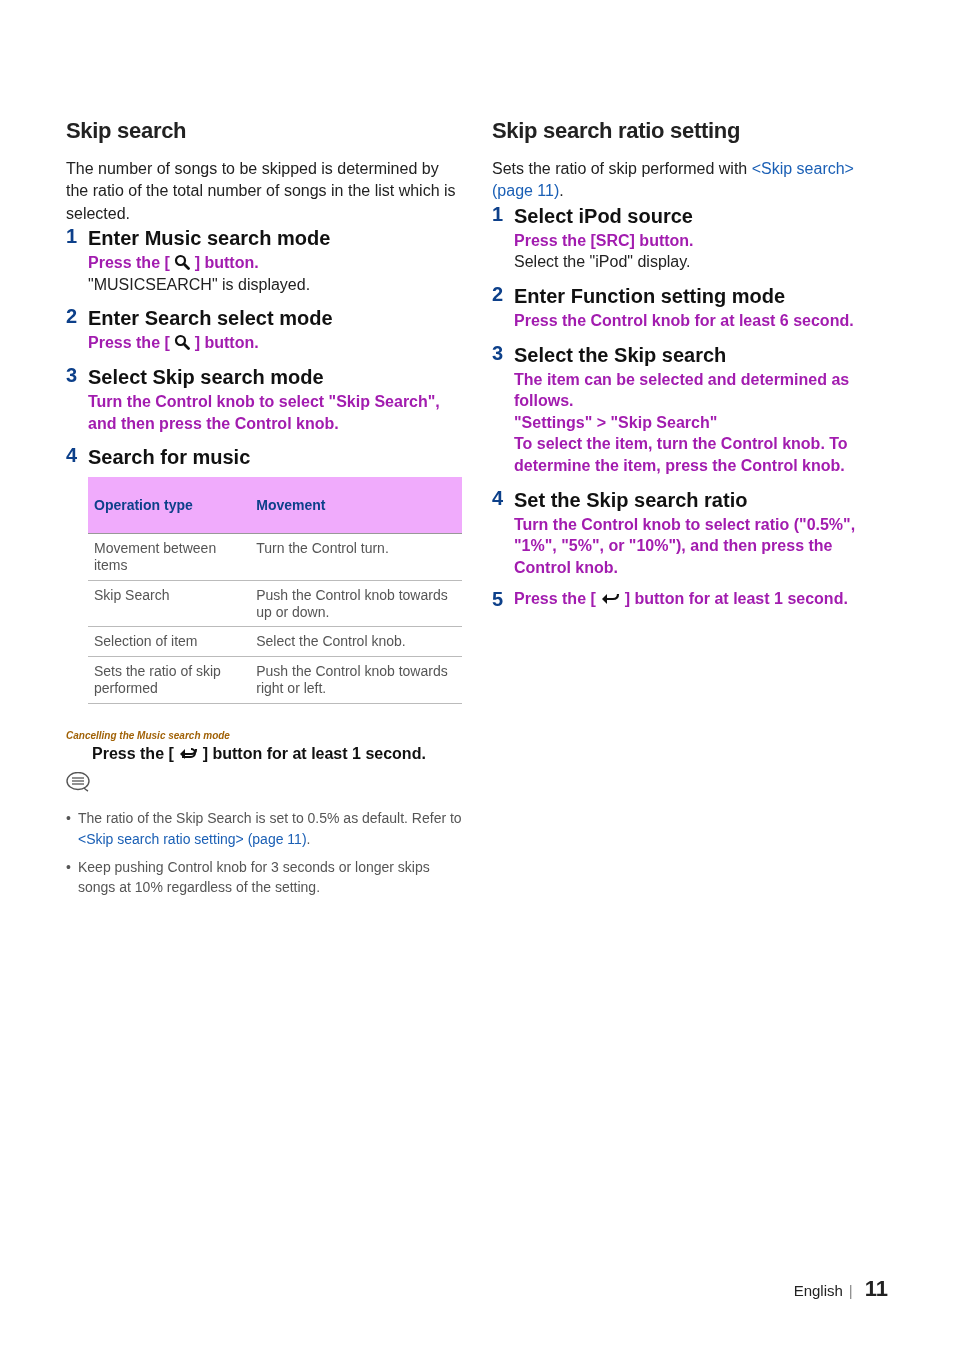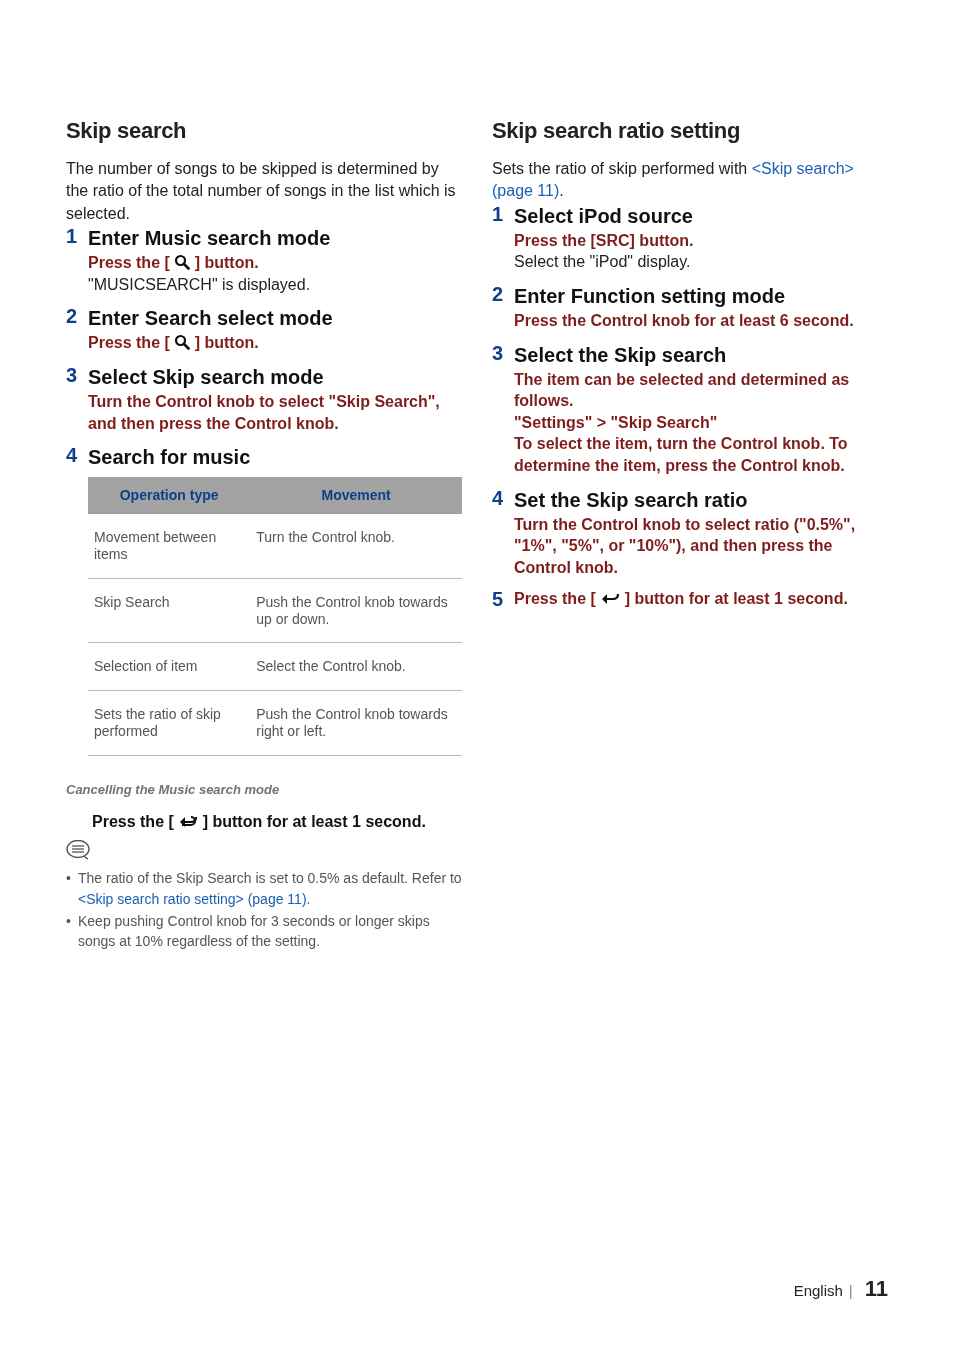--- a/index.html
+++ b/index.html
@@ -50,60 +50,60 @@
   }
   .step-title {
     font-size: 20px;
     font-weight: 700;
     color: #111;
     line-height: 1.35;
   }
   .step-bold {
     font-size: 16px;
     font-weight: 700;
-    color: #7f1d1d;
+    color: #a21caf;
     line-height: 1.35;
   }
   .step-normal {
     font-size: 16px;
     font-weight: 400;
     color: #222;
     line-height: 1.35;
   }
   .data-table {
     width: 100%;
     border-collapse: collapse;
     font-size: 14px;
     margin-top: 6px;
     margin-bottom: 16px;
   }
   .data-table th {
-    background: #a3a3a3;
+    background: #f0abfc;
     color: #0d408a;
     font-weight: 700;
-    text-align: center;
-    padding: 10px 6px;
+    text-align: left;
+    padding: 20px 6px;
     border-bottom: 1px solid #999;
   }
   .data-table td {
     color: #555;
-    padding: 15px 6px;
+    padding: 6px 6px;
     border-bottom: 1px solid #bbb;
     font-family: "Helvetica Neue Light", "Helvetica Neue", Arial, sans-serif;
     font-weight: 300;
     line-height: 1.2;
     vertical-align: top;
   }
   .cancel-block { margin-top: 2px; }
   .cancel-title {
-    font-size: 13px;
+    font-size: 10px;
     font-weight: 700;
     font-style: italic;
-    color: #737373;
-    margin-bottom: 14px;
+    color: #a16207;
+    margin-bottom: 2px;
   }
   .cancel-body {
     font-size: 16px;
     font-weight: 700;
     color: #111;
     padding-left: 26px;
     line-height: 1.35;
   }
   .note-icon {
     display: inline-block;
@@ -114,20 +114,21 @@
     list-style: none;
     padding-left: 0;
     font-size: 14px;
     color: #555;
     line-height: 1.45;
   }
   .bullets li {
     position: relative;
     padding-left: 12px;
     margin-bottom: 2px;
+    margin-top: 8px;
   }
   .bullets li::before {
     content: "•";
     position: absolute;
     left: 0;
     top: 0;
     color: #555;
   }
   .link { color: #1a5fb5; }
   .icon-svg { display: inline-block; vertical-align: -2px; }
@@ -205,21 +206,21 @@
         <table class="data-table">
           <thead>
             <tr>
               <th>Operation type</th>
               <th>Movement</th>
             </tr>
           </thead>
           <tbody>
             <tr>
               <td>Movement between items</td>
-              <td>Turn the Control knob.</td>
+              <td>Turn the Control turn.</td>
             </tr>
             <tr>
               <td>Skip Search</td>
               <td>Push the Control knob towards up or down.</td>
             </tr>
             <tr>
               <td>Selection of item</td>
               <td>Select the Control knob.</td>
             </tr>
             <tr>

